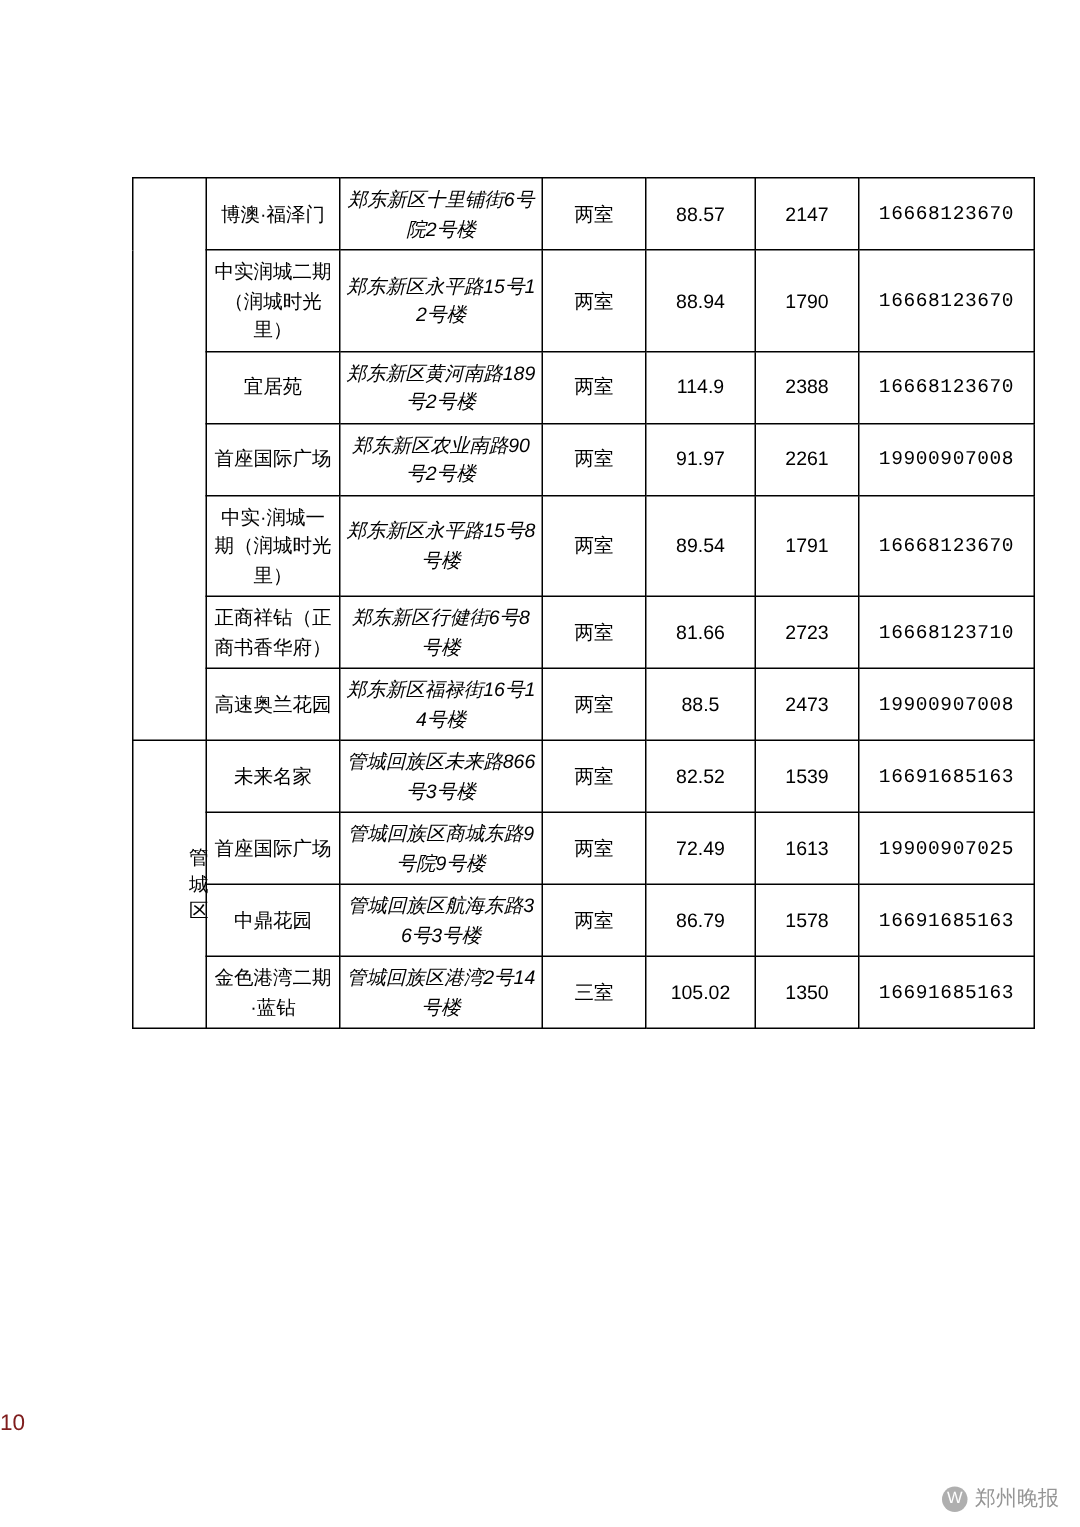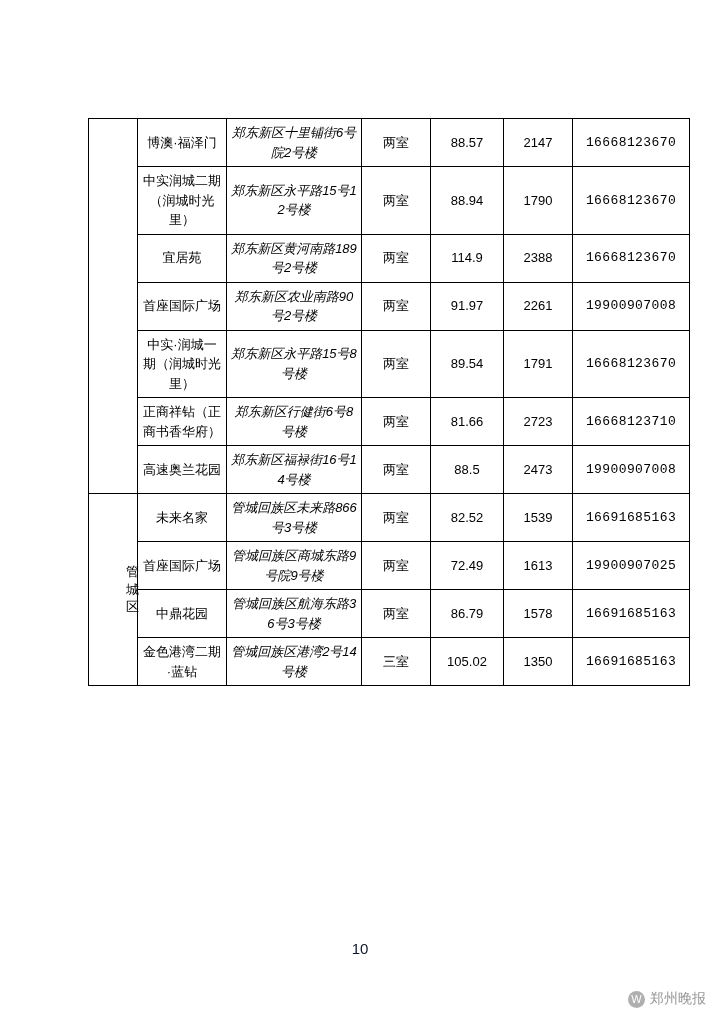--- a/index.html
+++ b/index.html
@@ -72,23 +72,23 @@
   .district-inner {
     display: block;
     line-height: 1.35;
     margin-left: 34px;
   }
   .page-number {
     position: absolute;
     left: 0;
     top: 940px;
     width: 720px;
-    text-align: center;
+    text-align: left;
     font-size: 15px;
-    color: #0f172a;
+    color: #7f1d1d;
   }
   .watermark {
     position: absolute;
     right: 14px;
     bottom: 10px;
     display: flex;
     align-items: center;
     gap: 5px;
     color: #8d8d8d;
     font-size: 14px;

